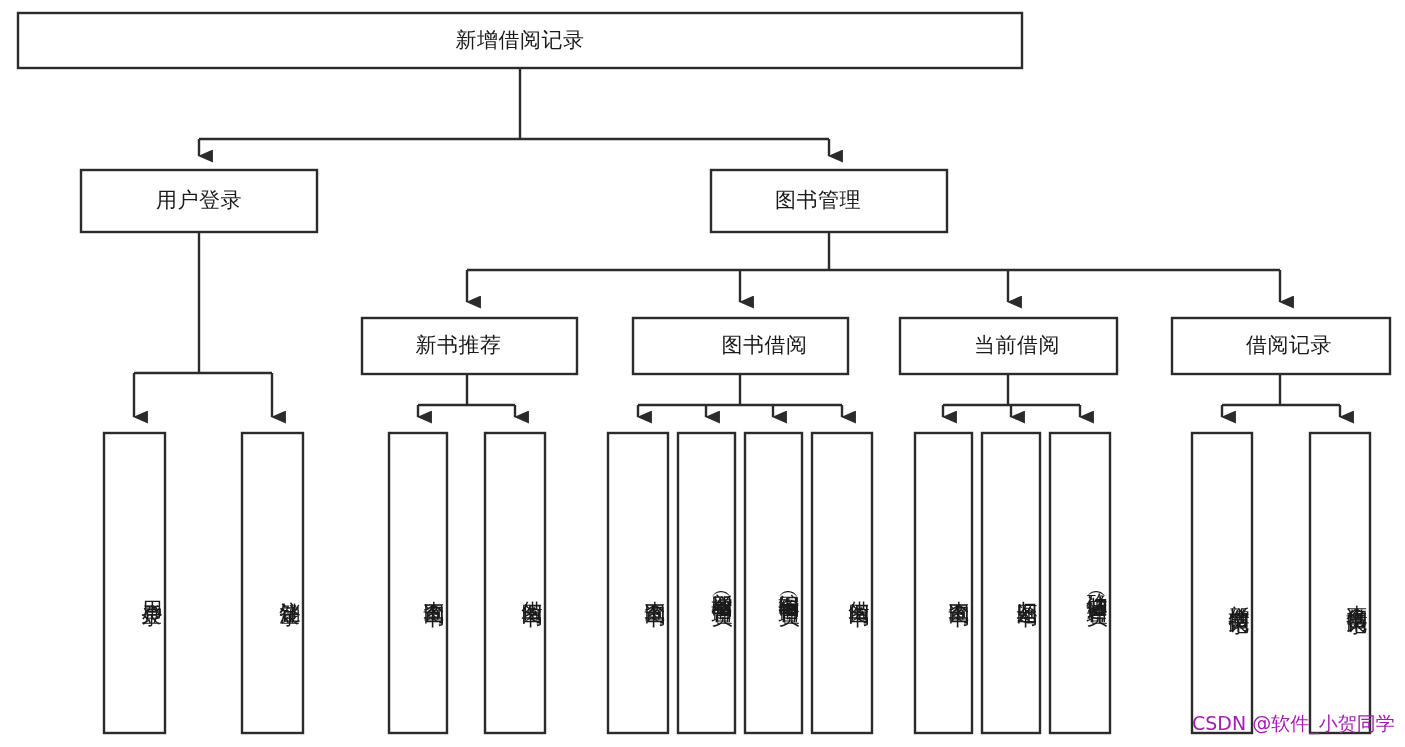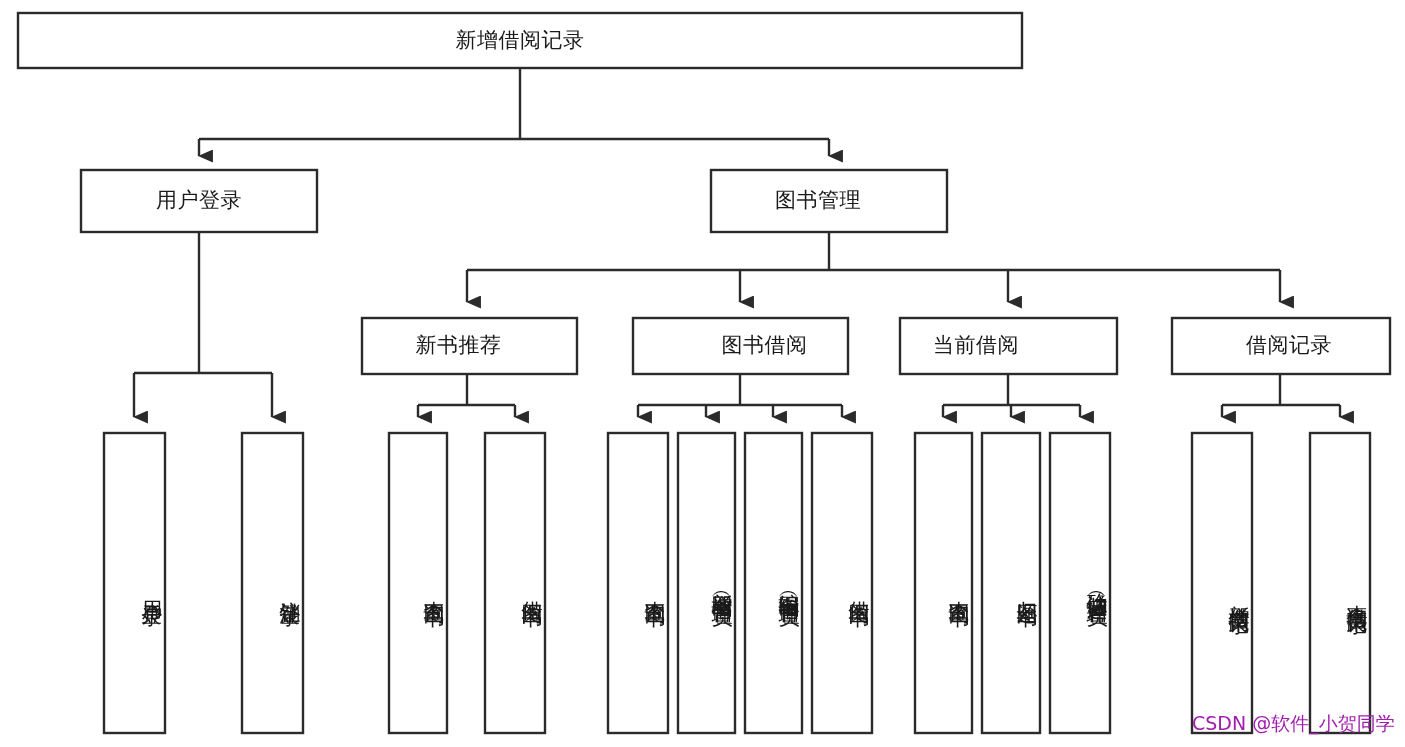--- a/index.html
+++ b/index.html
@@ -164,21 +164,21 @@
     </g>
   </svg>
 
   <div class="node-label horiz" style="left:18px; top:13px; width:1004px; height:55px;">新增借阅记录</div>
 
   <div class="node-label horiz" style="left:81px; top:170px; width:236px; height:62px;">用户登录</div>
   <div class="node-label horiz" style="left:684px; top:170px; width:268px; height:62px;text-align:center;">图书管理</div>
 
   <div class="node-label horiz" style="left:362px; top:318px; width:193px; height:56px;">新书推荐</div>
   <div class="node-label horiz" style="left:633px; top:318px; width:215px; height:56px;margin-left:24px;">图书借阅</div>
-  <div class="node-label horiz" style="left:847px; top:318px; width:258px; height:56px;">当前借阅</div>
+  <div class="node-label horiz" style="left:888px; top:318px; width:258px; height:56px;">当前借阅</div>
   <div class="node-label horiz" style="left:1172px; top:318px; width:218px; height:56px;margin-left:8px;">借阅记录</div>
 
   <div class="node-label vert" style="left:104px; top:433px; width:61px; height:300px;">用户登录</div>
   <div class="node-label vert" style="left:242px; top:433px; width:61px; height:300px;">注销登录</div>
   <div class="node-label vert" style="left:389px; top:433px; width:58px; height:300px;">查询图书</div>
   <div class="node-label vert" style="left:485px; top:433px; width:60px; height:300px;">借阅图书</div>
   <div class="node-label vert" style="left:608px; top:433px; width:60px; height:300px;">查询图书</div>
   <div class="node-label vert" style="left:678px; top:433px; width:57px; height:300px; padding-top:4px;">新增图书（管理员）</div>
   <div class="node-label vert" style="left:745px; top:433px; width:57px; height:300px; padding-top:4px;">编辑图书（管理员）</div>
   <div class="node-label vert" style="left:812px; top:433px; width:60px; height:300px;">借阅图书</div>

